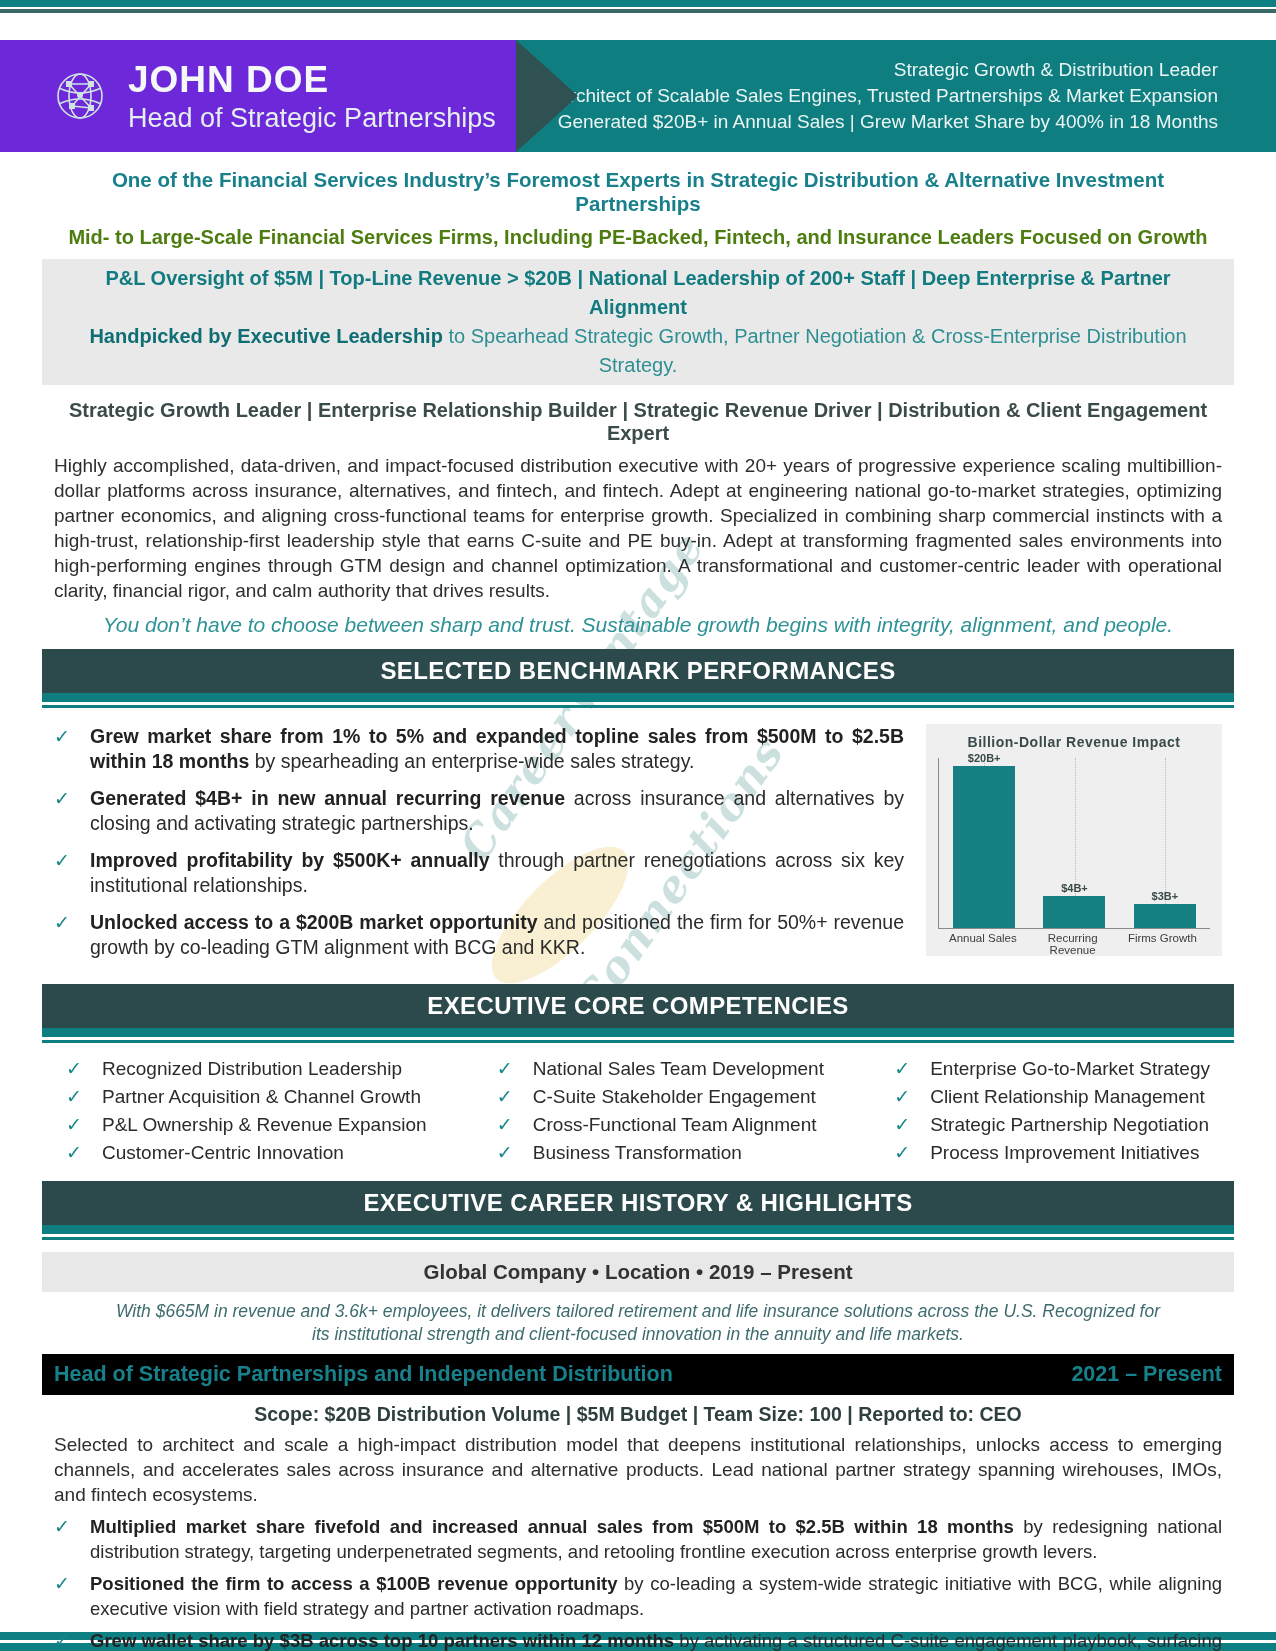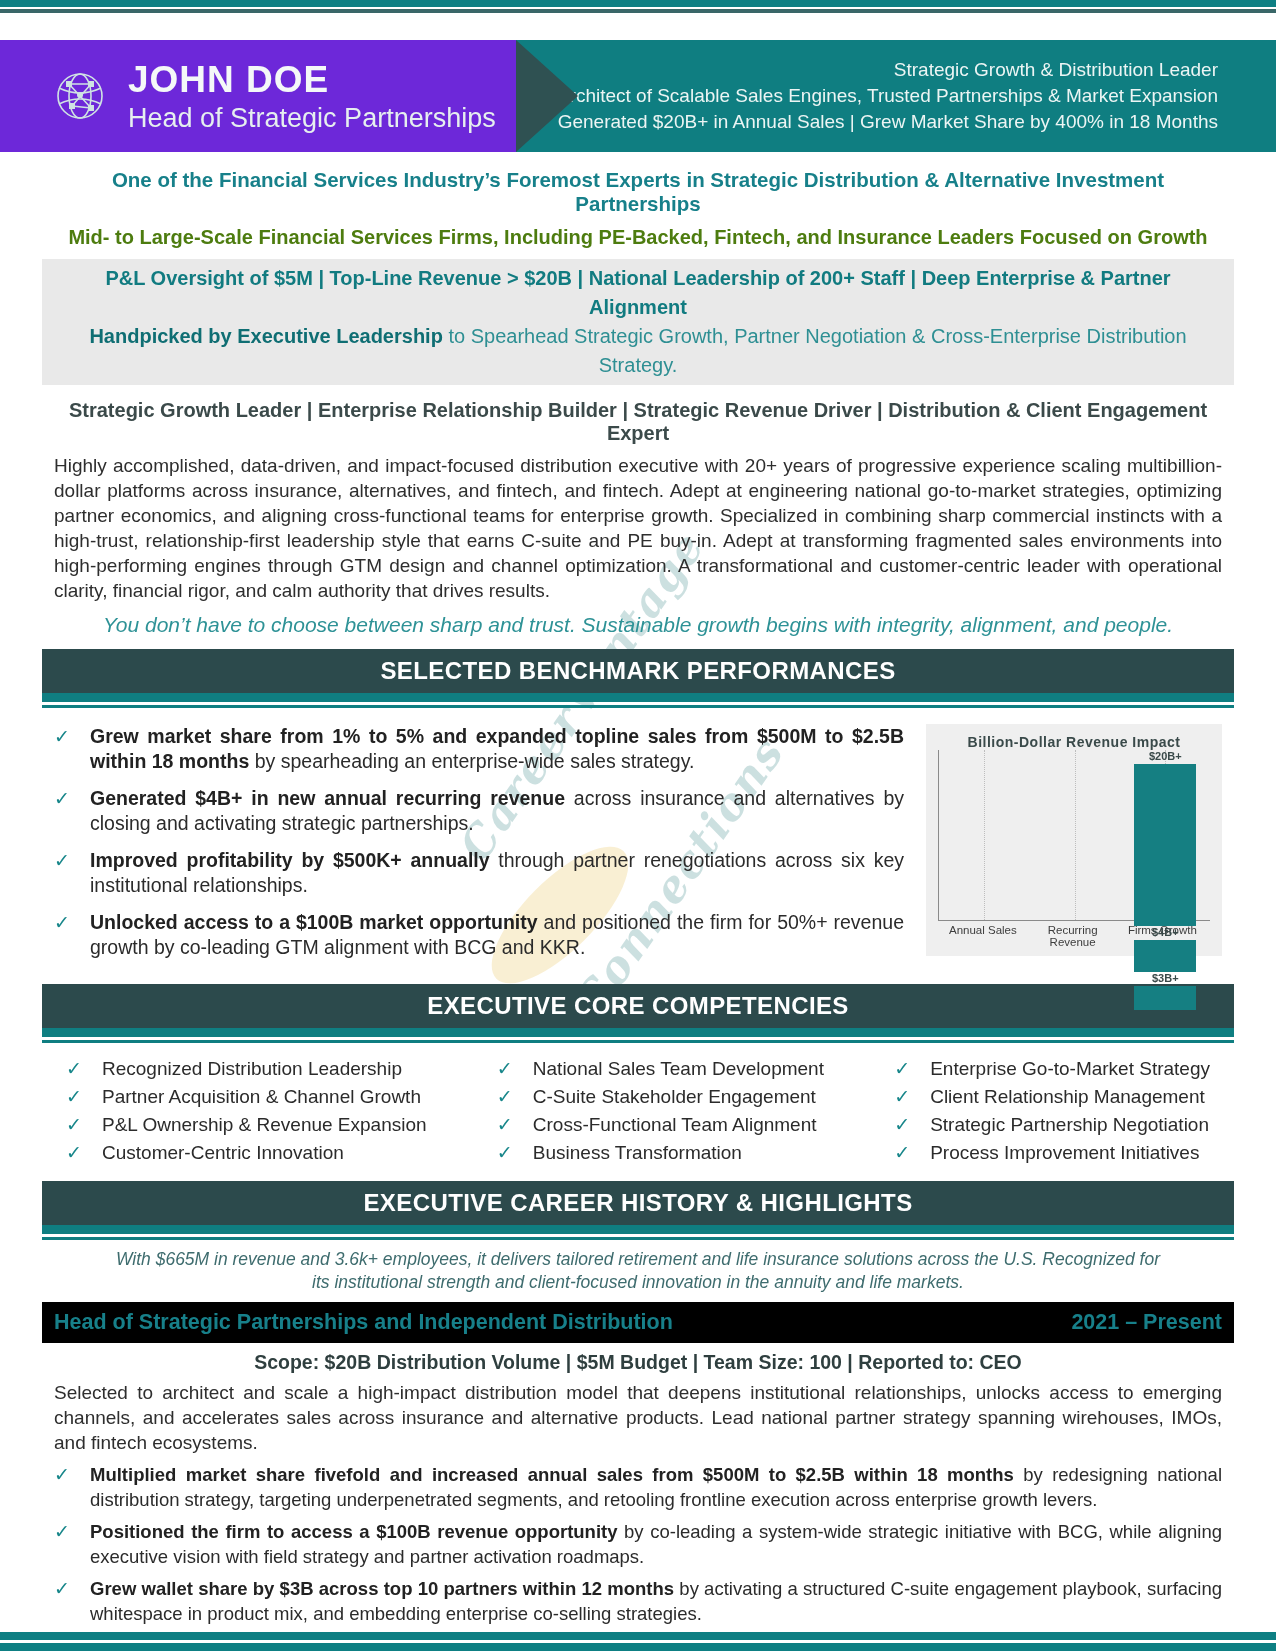--- a/index.html
+++ b/index.html
@@ -53,21 +53,21 @@
   
   .check{color:#17868a;flex:0 0 24px;font-size:19px;margin-right:12px;}
   
   .bench-wrap{display:flex;margin-top:16px;gap:22px;}
   .bench-list{flex:1;}
   .bench-item{display:flex;margin-bottom:12px;font-size:19.5px;line-height:25px;color:#2b2b2b;text-align:justify;}
   .bench-item b,.career-item b{color:#222222;}
   
   .chart{width:296px;height:232px;background:#efefef;flex:0 0 296px;box-sizing:border-box;padding:10px 12px 6px;align-self:flex-start;}
   .chart-title{text-align:center;font-weight:bold;color:#3a4a4a;font-size:14px;letter-spacing:0.5px;}
-  .chart-plot{position:relative;height:170px;border-left:1px solid #8a8a8a;border-bottom:1px solid #8a8a8a;display:flex;align-items:flex-end;justify-content:space-around;flex-direction:column;}
+  .chart-plot{position:relative;height:170px;margin-top:8px;border-left:1px solid #8a8a8a;border-bottom:1px solid #8a8a8a;display:flex;align-items:flex-end;justify-content:space-around;}
   .gridline{position:absolute;top:0;bottom:0;border-left:1px dotted #bdbdbd;z-index:0;}
   .bar-group{display:flex;flex-direction:column;align-items:center;width:33%;z-index:1;}
   .bar-value{font-size:11px;font-weight:bold;color:#3a4a4a;margin-bottom:2px;}
   .bar{width:62px;background:#157f82;}
   .chart-xlabels{display:flex;justify-content:flex-start;font-size:11.5px;color:#3d3d3d;margin-top:3px;}
   .chart-xlabels span{width:33%;text-align:center;}
   
   .comp-wrap{display:flex;justify-content:space-between;margin-top:14px;padding:0 12px;}
   .comp-item{display:flex;margin-bottom:5px;font-size:19px;line-height:23px;color:#2b2b2b;}
   
@@ -161,21 +161,21 @@
         <div class="bench-item">
           <span class="check">✓</span>
           <span><b>Generated $4B+ in new annual recurring revenue</b><span> across insurance and alternatives by closing and activating strategic partnerships.</span></span>
         </div>
         <div class="bench-item">
           <span class="check">✓</span>
           <span><b>Improved profitability by $500K+ annually</b><span> through partner renegotiations across six key institutional relationships.</span></span>
         </div>
         <div class="bench-item">
           <span class="check">✓</span>
-          <span><b>Unlocked access to a $100B market opportunity</b><span> and positioned the firm for 50%+ revenue growth by co-leading GTM alignment with BCG and KKR.</span></span>
+          <span><b>Unlocked access to a $200B market opportunity</b><span> and positioned the firm for 50%+ revenue growth by co-leading GTM alignment with BCG and KKR.</span></span>
         </div>
       </div>
 
       <div class="chart">
         <div class="chart-title">Billion-Dollar Revenue Impact</div>
         <div class="chart-plot" id="chart-bars">
           <div class="gridline" style="left:16.6%"></div>
           <div class="gridline" style="left:50%"></div>
           <div class="gridline" style="left:83.3%"></div>
           <div class="bar-group">
@@ -261,20 +261,21 @@
           </div>
       </div>
     </div>
 
     <div class="banner wide">
       <h2>EXECUTIVE CAREER HISTORY &amp; HIGHLIGHTS</h2>
     </div>
     <div class="banner-stripe wide"></div>
     <div class="banner-line wide"></div>
 
+    <div class="company-bar wide">Global Company • Location • 2019 – Present</div>
     <div class="blurb">With $665M in revenue and 3.6k+ employees, it delivers tailored retirement and life insurance solutions across the U.S. Recognized for its institutional strength and client-focused innovation in the annuity and life markets.</div>
 
     <div class="role-bar wide">
       <span class="role-title">Head of Strategic Partnerships and Independent Distribution</span>
       <span class="role-dates">2021 – Present</span>
     </div>
 
     <div class="scope-line">Scope: $20B Distribution Volume | $5M Budget | Team Size: 100 | Reported to: CEO</div>
     <div class="role-desc">Selected to architect and scale a high-impact distribution model that deepens institutional relationships, unlocks access to emerging channels, and accelerates sales across insurance and alternative products. Lead national partner strategy spanning wirehouses, IMOs, and fintech ecosystems.</div>
 

